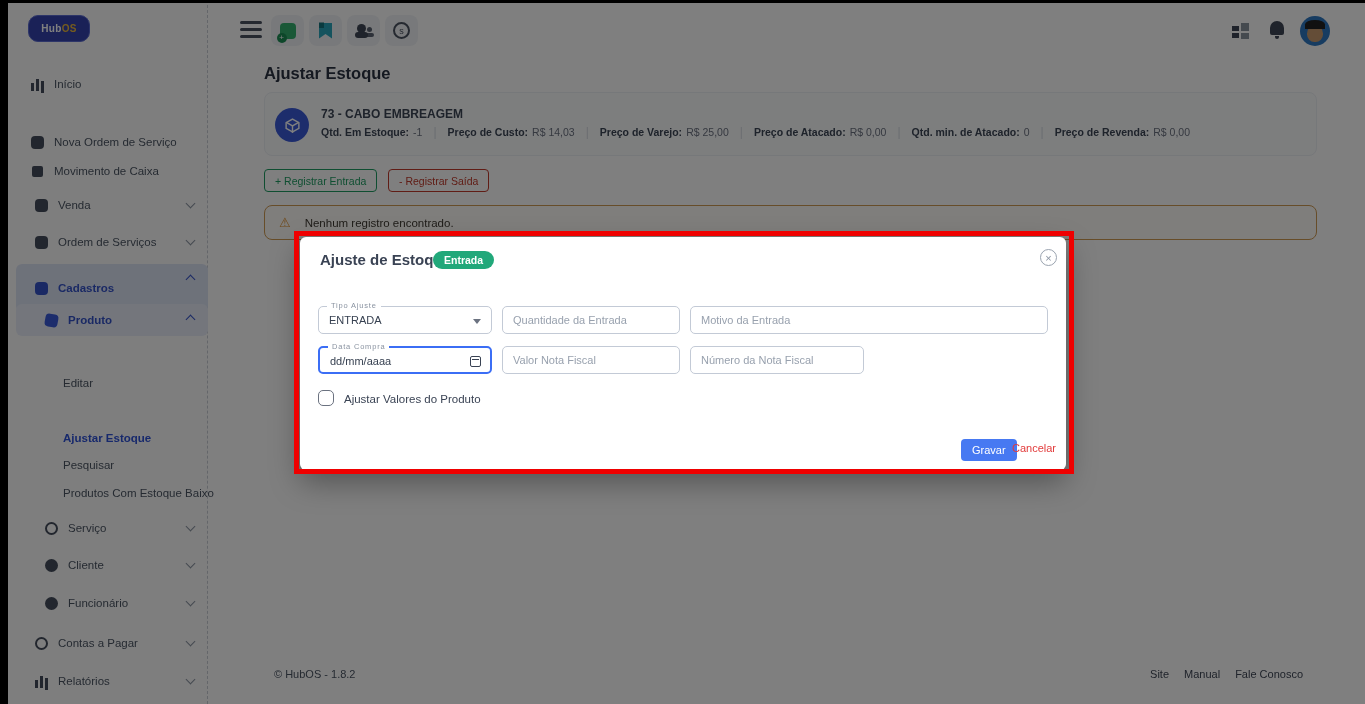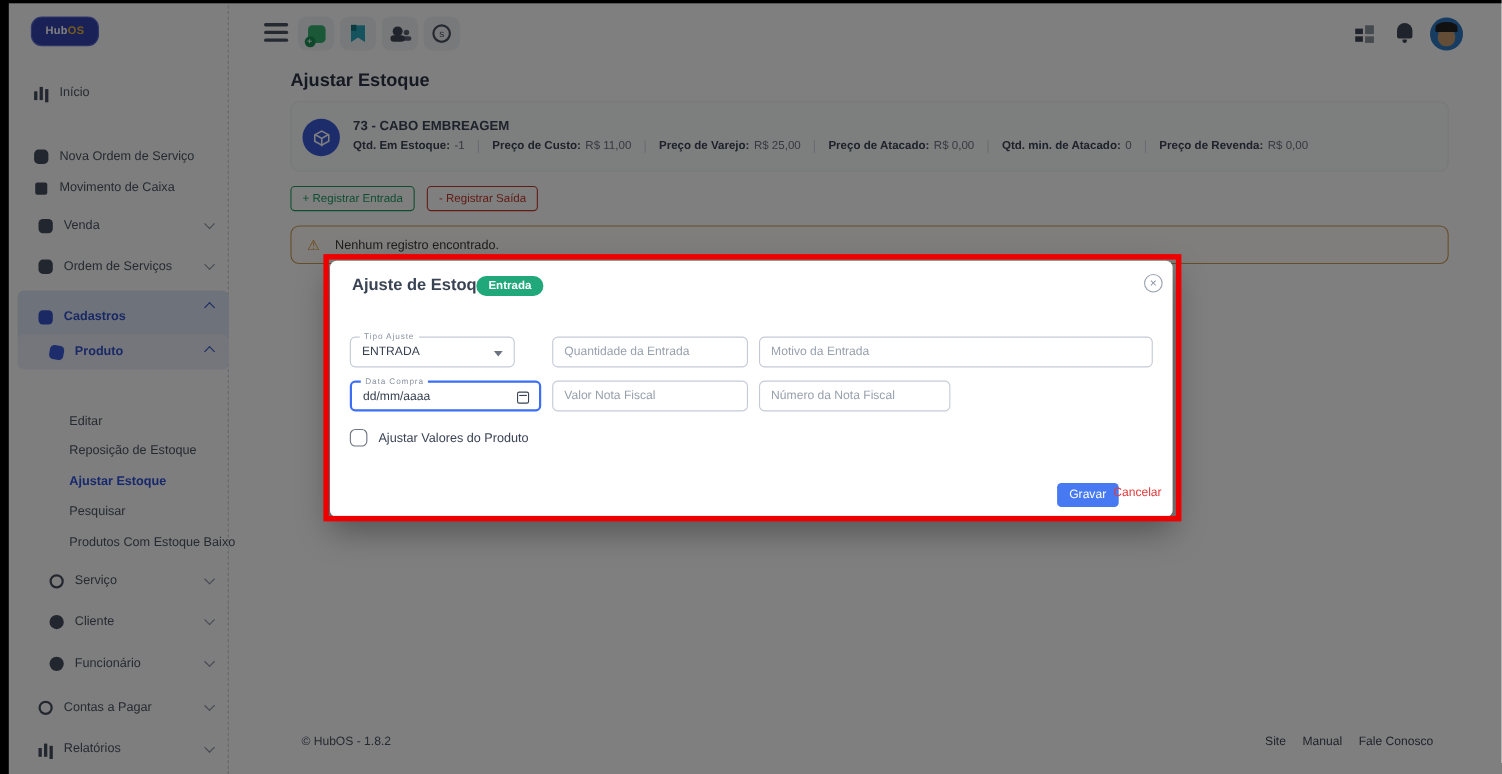--- a/index.html
+++ b/index.html
@@ -196,23 +196,20 @@
       </div>
     <div class="srow ind2 active-sub" style="top:304px;height:32px">
         <span class="sic cube-blue"></span>
         <span class="slab">Produto</span>
         <span class="chev up"></span>
       </div>
 
     <div class="srow ind3" style="top:369px">
         <span class="slab">Editar</span>
       </div>
-    <div class="srow ind3" style="top:396px">
-        <span class="slab">Reposição de Estoque</span>
-      </div>
     <div class="srow ind3 sel-blue" style="top:424px">
         <span class="slab">Ajustar Estoque</span>
       </div>
     <div class="srow ind3" style="top:451px">
         <span class="slab">Pesquisar</span>
       </div>
     <div class="srow ind3" style="top:479px">
         <span class="slab">Produtos Com Estoque Baixo</span>
       </div>
 
@@ -280,21 +277,21 @@
       <svg width="17" height="17" viewBox="0 0 24 24" fill="none" stroke="#fff" stroke-width="2">
           <path d="M21 16V8l-9-5-9 5v8l9 5 9-5z"></path>
           <path d="M3.3 7.5 12 12.5l8.7-5"></path>
           <path d="M12 22.5V12.5"></path>
         </svg>
     </div>
     <div class="prod-name">73 - CABO EMBREAGEM</div>
     <div class="prod-stats">
       <span><b>Qtd. Em Estoque:</b><span>-1</span></span>
       <span class="stat-sep">|</span>
-      <span><b>Preço de Custo:</b><span>R$ 11,00</span></span>
+      <span><b>Preço de Custo:</b><span>R$ 14,03</span></span>
       <span class="stat-sep">|</span>
       <span><b>Preço de Varejo:</b><span>R$ 25,00</span></span>
       <span class="stat-sep">|</span>
       <span><b>Preço de Atacado:</b><span>R$ 0,00</span></span>
       <span class="stat-sep">|</span>
       <span><b>Qtd. min. de Atacado:</b><span>0</span></span>
       <span class="stat-sep">|</span>
       <span><b>Preço de Revenda:</b><span>R$ 0,00</span></span>
     </div>
   </div>
@@ -315,21 +312,21 @@
   </div>
 </div>
 
 <div id="overlay"></div>
 
 <div id="modal">
   <div class="m-title">Ajuste de Estoque</div>
   <div class="m-badge">Entrada</div>
   <div class="m-close">×</div>
 
-  <div class="ofield" style="left:18px; top:69px; width:150px;">
+  <div class="ofield" style="left:18px; top:69px; width:174px;">
     <span class="flabel">Tipo Ajuste</span>
     <span class="fvalue">ENTRADA</span>
     <span class="sel-arrow"></span>
   </div>
   <input class="tfield" style="left: 202px; top: 69px; width: 178px;" placeholder="Quantidade da Entrada">
   <input class="tfield" style="left: 390px; top: 69px; width: 358px;" placeholder="Motivo da Entrada">
 
   <div class="ofield focused" style="left:18px; top:109px; width:174px;">
     <span class="flabel">Data Compra</span>
     <span class="fvalue">dd/mm/aaaa</span>

